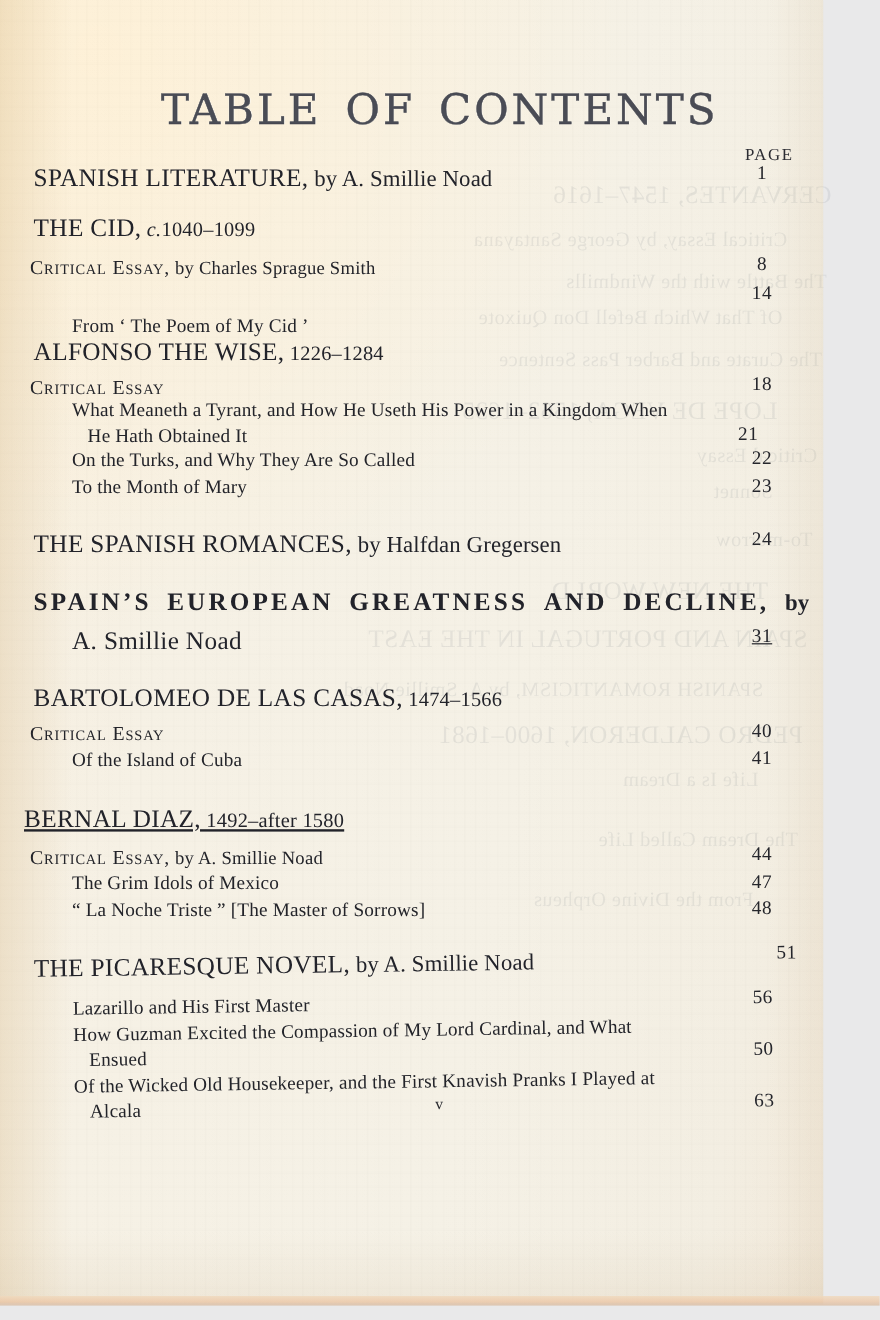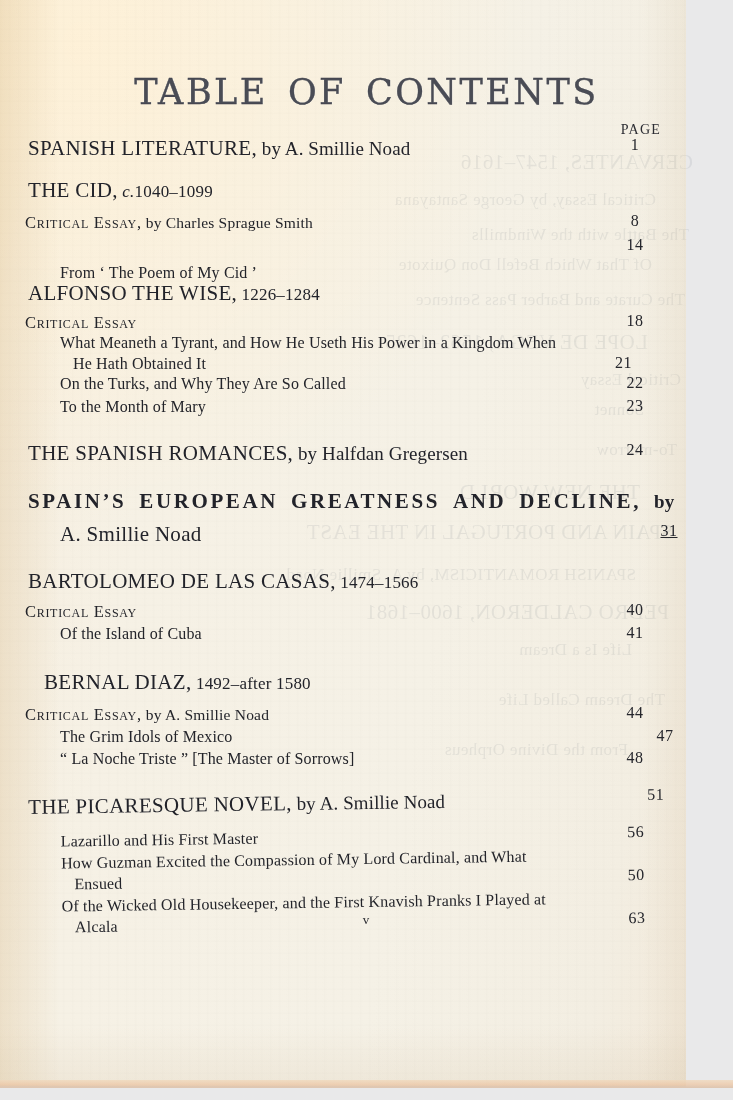--- a/index.html
+++ b/index.html
@@ -235,35 +235,35 @@
         <div class="pagenum" style="left: 606px; top: 374px;">22</div>
         <div class="row entry" style="left: 60px; top: 398px;">To the Month of Mary</div>
         <div class="leaders" style="left: 219.859px; top: 403px; width: 394.141px; letter-spacing: 32px;">..........</div>
         <div class="pagenum" style="left: 606px; top: 397px;">23</div>
         <div class="row heading" style="left: 28px; top: 441px;"><span>THE SPANISH ROMANCES,</span><span class="byline"> by Halfdan Gregersen</span></div>
         <div class="leaders" style="left: 481.797px; top: 447px; width: 132.203px; letter-spacing: 32px;">...</div>
         <div class="pagenum" style="left: 606px; top: 441px;">24</div>
         <div class="row heading spread" style="left: 28px; top: 489px; font-weight: bold;"><span>SPAIN’S</span><span class="wgap"></span><span>EUROPEAN</span><span class="wgap"></span><span>GREATNESS</span><span class="wgap"></span><span>AND</span><span class="wgap"></span><span>DECLINE,</span><span class="wgap"></span><span class="byline">by</span></div>
         <div class="row heading" style="left: 60px; top: 522px;">A. Smillie Noad</div>
         <div class="leaders" style="left: 215.578px; top: 528px; width: 398.422px; letter-spacing: 32px;">...........</div>
-        <div class="pagenum" style="left: 640px; top: 522px; text-decoration: underline;">31</div>
+        <div class="pagenum" style="left: 606px; top: 522px; text-decoration: underline;">31</div>
         <div class="row heading" style="left: 28px; top: 569px;"><span>BARTOLOMEO DE LAS CASAS,</span><span class="date"> 1474–1566</span></div>
         <div class="row subhead" style="left: 25px; top: 602px;"><span class="smallcaps">Critical Essay</span></div>
         <div class="leaders" style="left: 150.922px; top: 607px; width: 463.078px; letter-spacing: 32px;">............</div>
         <div class="pagenum" style="left: 606px; top: 601px;">40</div>
         <div class="row entry" style="left: 60px; top: 625px;">Of the Island of Cuba</div>
         <div class="leaders" style="left: 215.797px; top: 630px; width: 398.203px; letter-spacing: 32px;">...........</div>
         <div class="pagenum" style="left: 606px; top: 624px;">41</div>
-        <div class="row heading" style="left: 44px; top: 670px;"><span>BERNAL DIAZ,</span><span class="date"> 1492–after 1580</span></div>
+        <div class="row heading" style="left: 20px; top: 670px; text-decoration: underline;"><span>BERNAL DIAZ,</span><span class="date"> 1492–after 1580</span></div>
         <div class="row subhead" style="left: 25px; top: 705px;"><span class="smallcaps">Critical Essay,</span><span> by A. Smillie Noad</span></div>
         <div class="leaders" style="left: 283.125px; top: 710px; width: 330.875px; letter-spacing: 32px;">.........</div>
         <div class="pagenum" style="left: 606px; top: 704px;">44</div>
         <div class="row entry" style="left: 60px; top: 728px;">The Grim Idols of Mexico</div>
         <div class="leaders" style="left: 246.453px; top: 733px; width: 367.547px; letter-spacing: 32px;">..........</div>
-        <div class="pagenum" style="left: 636px; top: 727px;">47</div>
+        <div class="pagenum" style="left: 606px; top: 727px;">47</div>
         <div class="row entry" style="left: 60px; top: 750px;">“ La Noche Triste ” [The Master of Sorrows]</div>
         <div class="leaders" style="left: 360.25px; top: 755px; width: 253.75px; letter-spacing: 32px;">.......</div>
         <div class="pagenum" style="left: 606px; top: 749px;">48</div>
       </div>
 
     <div id="tail-block" style="top: 790px; transform: rotate(-0.85deg);">
         <div class="row heading" style="left: 28px; top: 0px;"><span>THE PICARESQUE NOVEL,</span><span class="byline"> by A. Smillie Noad</span></div>
         <div class="leaders" style="left: 459.247px; top: 6px; width: 154.753px; letter-spacing: 32px;">....</div>
         <div class="pagenum" style="left: 606px; top: 0px; text-align: right;">51</div>
         <div class="row entry" style="left: 60px; top: 38px;">Lazarillo and His First Master</div>

